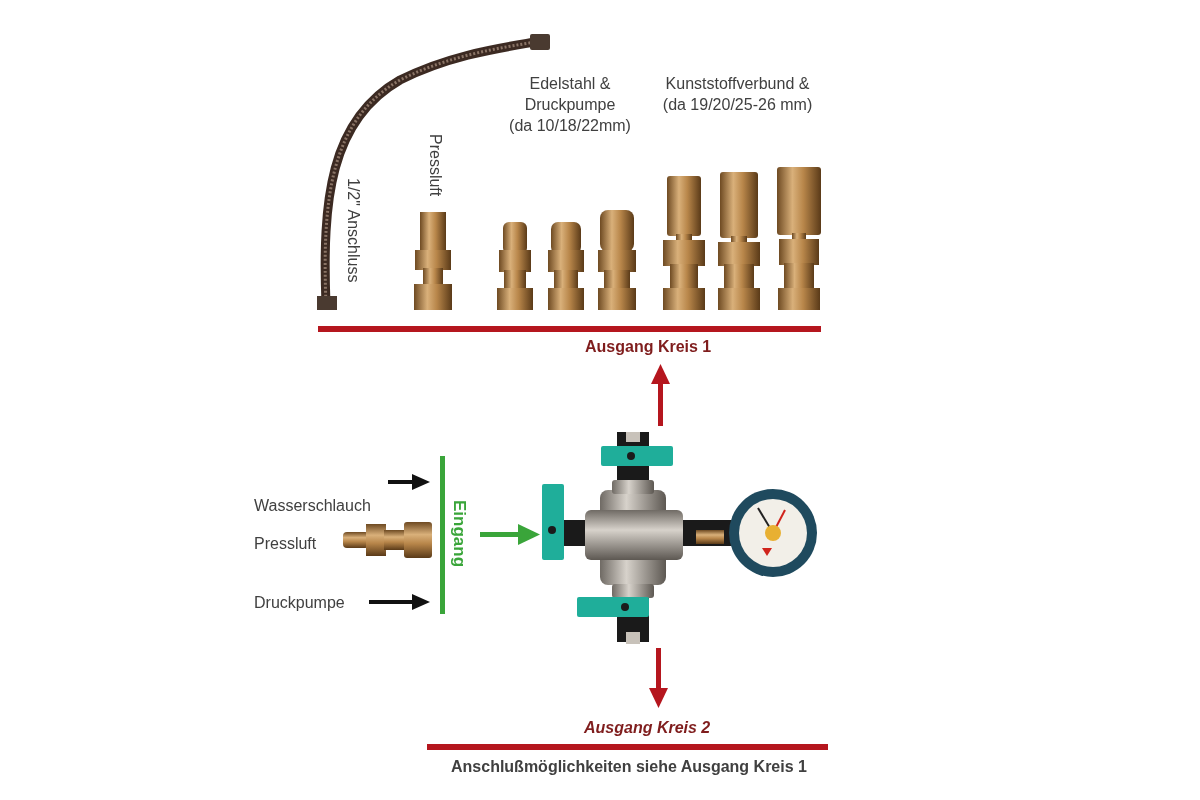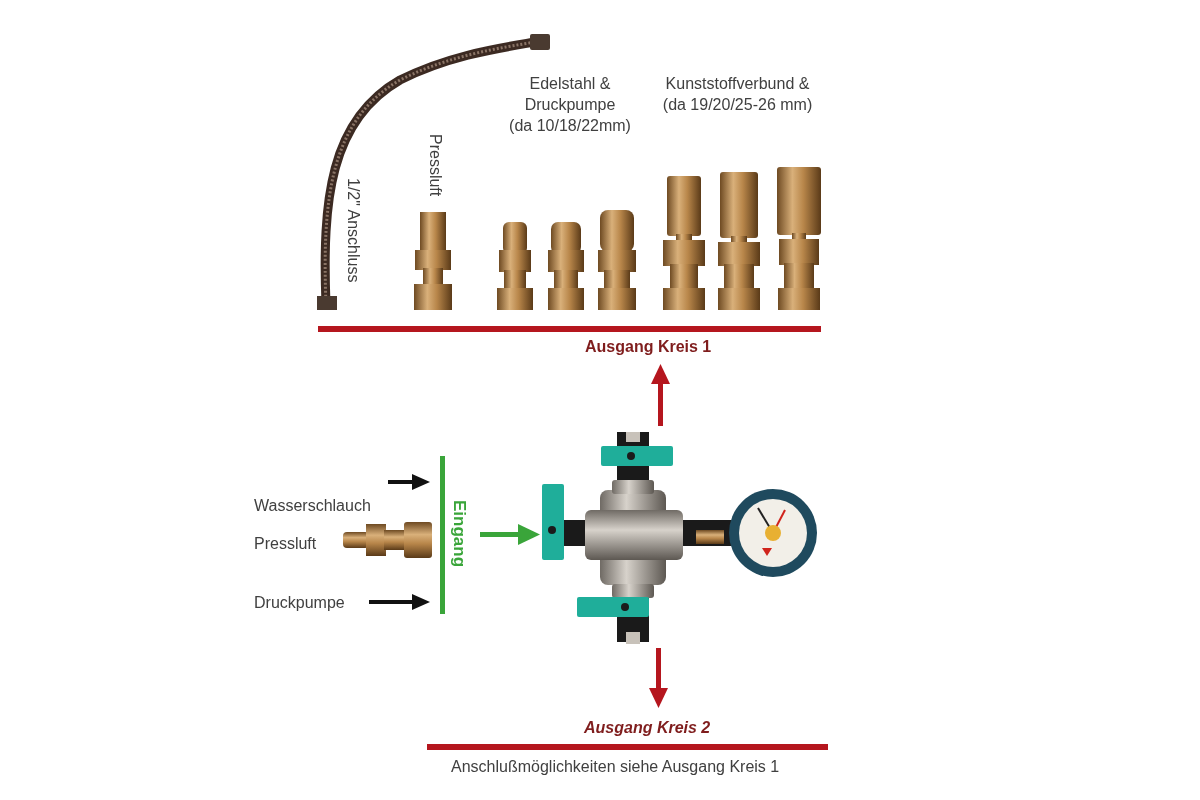--- a/index.html
+++ b/index.html
@@ -187,13 +187,13 @@
 <div class="abs red-title" style="left:585px; top:338px;">Ausgang Kreis 1</div>
 
 <div class="abs lbl" style="left:254px; top:495px;">Wasserschlauch</div>
 <div class="abs lbl" style="left:254px; top:533px;">Pressluft</div>
 <div class="abs lbl" style="left:254px; top:592px;">Druckpumpe</div>
 
 <div class="abs green-title vtext" style="left:449px; top:500px;">Eingang</div>
 
 <div class="abs red-title" style="left:584px; top:719px;font-style:italic;">Ausgang Kreis 2</div>
 
-<div class="abs lbl" style="left:451px; top:756px;">Anschlußmöglichkeiten siehe Ausgang Kreis 1</div>
+<div class="abs lbl" style="left:451px; top:756px;font-weight:bold;">Anschlußmöglichkeiten siehe Ausgang Kreis 1</div>
 
 </body></html>

